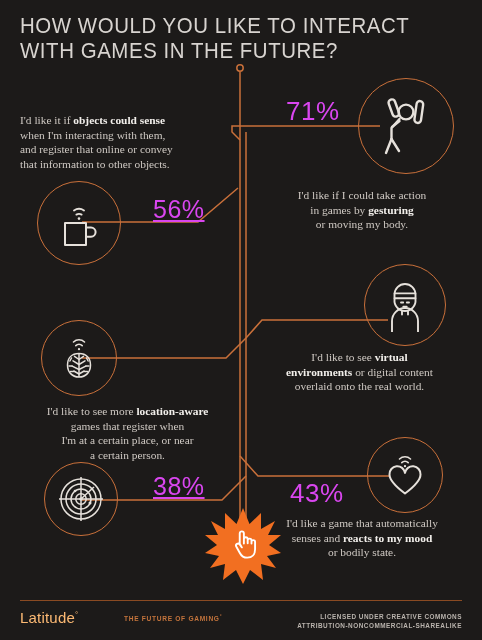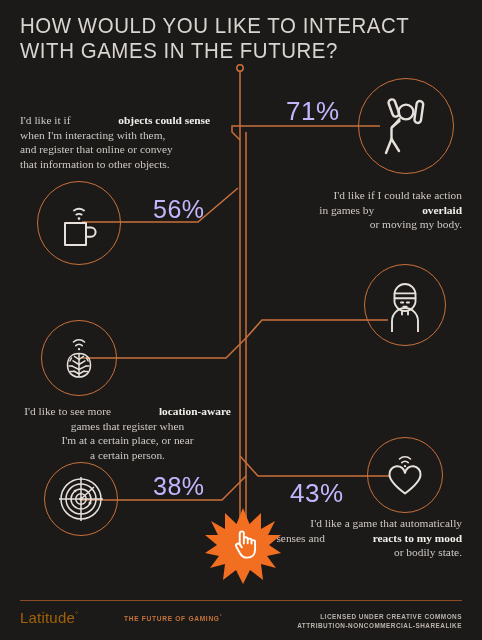--- a/index.html
+++ b/index.html
@@ -36,50 +36,50 @@
     box-sizing:border-box;
     display:flex;align-items:center;justify-content:center;
   }
   .bubble svg{display:block;}
 
   
   .pct{
     position:absolute;
     font-family:"Liberation Sans",sans-serif;
     font-weight:300;
-    color:#c4b5fd;
+    color:#d946ef;
     letter-spacing:0.5px;
     white-space:nowrap;
   }
-  .pct.big{font-size:25px;}
+  .pct.big{font-size:25px;text-decoration:underline;}
   .pct.bigger{font-size:26px;}
 
   
   .desc{
     position:absolute;
     color:#cfc9c3;
     font-size:11.4px;
     line-height:14.6px;
     font-family:"Liberation Serif",serif;
   }
-  .desc.r{text-align:right;}
-  .desc b{color:#f2efeb;font-weight:700;margin-left:45px;}
+  .desc.r{text-align:center;}
+  .desc b{color:#f2efeb;font-weight:700;}
 
   
   .burst{position:absolute;left:205px;top:508px;width:76px;height:76px;}
 
   
   .frule{
     position:absolute;left:20px;top:600px;width:442px;height:1px;
     background:#8a4a22;
   }
   .logo{
     position:absolute;left:20px;top:609px;
     font-family:"Liberation Sans",sans-serif;
-    font-size:15px;color:#a16207;letter-spacing:0.2px;
+    font-size:15px;color:#fdba74;letter-spacing:0.2px;
   }
   .logo sup{font-size:8px;vertical-align:super;}
   .tagline{
     position:absolute;left:124px;top:614px;
     font-family:"Liberation Sans",sans-serif;
     font-size:6.6px;color:#c4743c;letter-spacing:0.7px;
     font-weight:700;
   }
   .tagline sup{font-size:4.6px;vertical-align:super;}
   .license{
@@ -128,21 +128,21 @@
         <path d="M23.5 24 L15.5 33 L15.5 44"></path>
         <path d="M15.5 44 L10 58"></path>
         <path d="M15.5 44 L23 56"></path>
         <rect x="14.5" y="4" width="6.6" height="18" rx="3.3" transform="rotate(-20 17.8 13)"></rect>
         <rect x="39.5" y="6" width="6.6" height="22" rx="3.3" transform="rotate(8 42.8 17)"></rect>
         <path d="M23.5 26 L16 32"></path>
       </g>
     </svg>
   </div>
   <div class="pct bigger" style="left:286px;top:96px;">71%</div>
-  <div class="desc r" style="right:20px;top:188px;width:200px;">I'd like if I could take action<br>in games by <b>overlaid</b><br>or moving my body.</div>
+  <div class="desc r" style="right:20px;top:188px;width:200px;">I'd like if I could take action<br>in games by <b>gesturing</b><br>or moving my body.</div>
 
   <div class="desc" style="left:20px;top:113px;width:215px;">I'd like it if <b>objects could sense</b><br>when I'm interacting with them,<br>and register that online or convey<br>that information to other objects.</div>
   <div class="bubble" style="left:37px;top:181px;width:84px;height:84px;">
     <svg width="52" height="52" viewBox="0 0 52 52">
       <g fill="none" stroke="#e6e1db" stroke-width="1.9" stroke-linecap="round">
         <path d="M21 13.5 a9 9 0 0 1 10 0"></path>
         <path d="M23.4 17.6 a5.2 5.2 0 0 1 5.2 0"></path>
         <circle cx="26" cy="21.6" r="1.3" fill="#e6e1db" stroke="none"></circle>
       </g>
       <g fill="none" stroke="#e6e1db" stroke-width="2" stroke-linejoin="round">
@@ -159,20 +159,21 @@
         <path d="M16.5 16.5 a10.5 10.5 0 0 1 21 0 v5 a10.5 10.5 0 0 1 -10.5 11.5 a10.5 10.5 0 0 1 -10.5 -11.5 z"></path>
         <path d="M16.6 15.4 h20.8"></path>
         <path d="M16.6 20.2 h20.8"></path>
         <path d="M23 24.5 h2.2 M28.8 24.5 h2.2"></path>
         <path d="M25.3 28.6 h3.4"></path>
         <path d="M14 54 v-11 a13 13 0 0 1 26 0 v11"></path>
         <path d="M24 33.5 v3 M30 33.5 v3"></path>
       </g>
     </svg>
   </div>
+  <div class="desc r" style="right:20px;top:350px;width:205px;">I'd like to see <b>virtual</b><br><b>environments</b> or digital content<br>overlaid onto the real world.</div>
 
   <div class="bubble" style="left:41px;top:320px;width:76px;height:76px;">
     <svg width="48" height="50" viewBox="0 0 48 50">
       <g fill="none" stroke="#e6e1db" stroke-width="1.6" stroke-linecap="round">
         <path d="M18.5 9 a8 8 0 0 1 11 0"></path>
         <path d="M20.8 12.6 a4.6 4.6 0 0 1 6.4 0"></path>
         <circle cx="24" cy="16.2" r="1.15" fill="#e6e1db" stroke="none"></circle>
       </g>
       <g fill="none" stroke="#e6e1db" stroke-width="1.5" stroke-linejoin="round" stroke-linecap="round">
         <path d="M24 20.5 c-7.5 0 -11.5 4.6 -11.5 11.5 c0 7 4.4 12 11.5 12 c7.1 0 11.5 -5 11.5 -12 c0 -6.9 -4 -11.5 -11.5 -11.5 z"></path>

